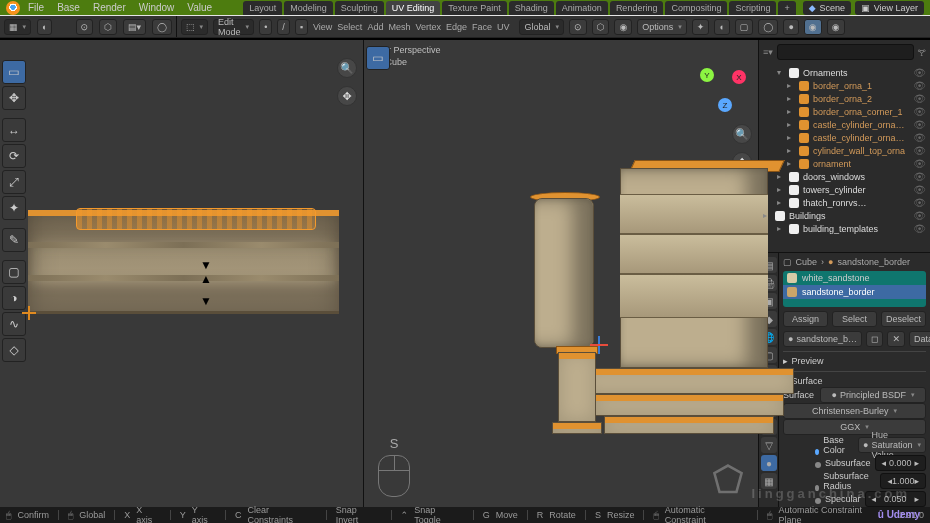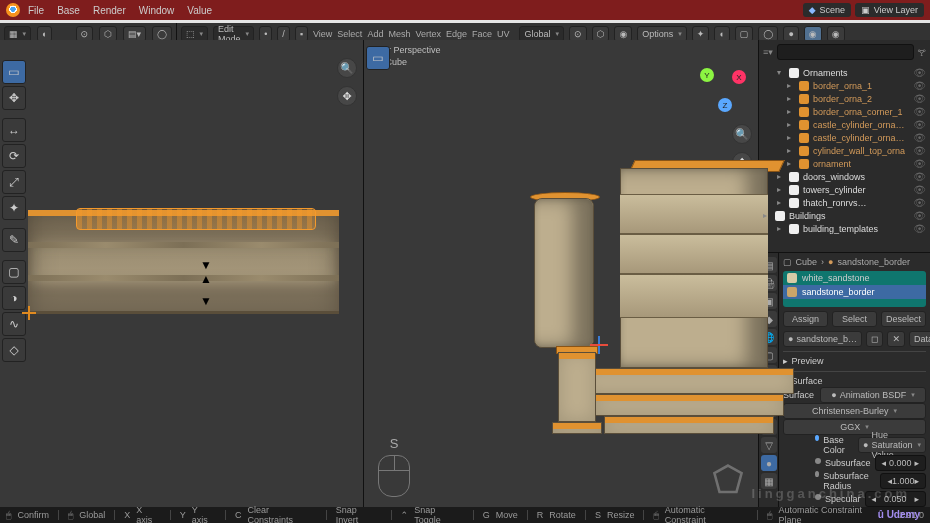--- a/index.html
+++ b/index.html
@@ -1,20 +1,20 @@
 <!DOCTYPE html>
 <html><head>
 <meta charset="utf-8">
 <style>
 * { margin:0; padding:0; box-sizing:border-box; font-family:Arial,sans-serif; }
 body { background:#000; width:930px; height:523px; overflow:hidden; position:relative; }
 .icon { display:inline-flex; align-items:center; justify-content:center; }
 
 
-.top-menu { height:23px; background:#7f1d1d; display:flex; align-items:center; padding:0 6px; font-size:10px; color:#ccc; gap:3px; border-bottom:3px solid #e5e5e5; }
+.top-menu { height:16px; background:#4d7c0f; display:flex; align-items:center; padding:0 6px; font-size:10px; color:#ccc; gap:3px; border-bottom:1px solid #e5e5e5; }
 .top-menu .blender-logo { width:14px; height:14px; background:radial-gradient(circle at 50% 45%, #4aa3f0 0 25%, #fff 26% 36%, #f7931e 37% 100%); border-radius:50%; }
 .top-menu .menu-item { padding:0 5px; cursor:pointer; }
 .top-menu .spacer { flex:1; }
 .top-menu .tabs { display:flex; gap:2px; }
 .top-menu .tab { padding:2px 6px; background:#2b2b2b; border-radius:3px 3px 0 0; color:#aaa; font-size:9px; }
 .top-menu .tab.active { background:#424242; color:#fff; }
 .top-menu .scene-box { display:flex; align-items:center; gap:4px; font-size:9px; }
 .top-menu .chip { background:#2b2b2b; padding:2px 6px; border-radius:3px; display:flex; align-items:center; gap:4px; }
 
 
@@ -97,21 +97,21 @@
 .prop-tab.active { background:#3d6aa3; }
 .prop-body { flex:1; padding:4px; display:flex; flex-direction:column; gap:4px; overflow:hidden; }
 .mat-list { background:#0f766e; border-radius:3px; min-height:36px; }
 .mat-list .mrow { display:flex; align-items:center; gap:5px; padding:2px 4px; }
 .mat-list .mrow.selected { background:#3d6aa3; color:#fff; }
 .panel-row { display:flex; align-items:center; gap:4px; }
 .panel-row .btn { flex:1; justify-content:center; }
 .prop-sec { border-top:1px solid #444; padding-top:3px; }
 .prop-sec .hdr { display:flex; align-items:center; gap:4px; padding:1px 0; }
 .numfield { background:#1e1e1e; border:1px solid #111; border-radius:3px; display:flex; align-items:center; justify-content:space-between; padding:2px 6px; color:#bbb; font-size:9px; height:16px; }
-.dotlbl { display:flex; align-items:flex-start; gap:4px;padding-left:32px; }
+.dotlbl { display:flex; align-items:flex-end; gap:4px;padding-left:32px; }
 .dotlbl .dot{width:6px;height:6px;border-radius:50%;background:#5aa8ff;}
 
 
 .statusbar { position:absolute; left:0; right:0; bottom:0; height:16px; background:#1b1b1b; display:flex; align-items:center; font-size:9px; color:#9a9a9a; padding:0 6px; gap:6px; }
 .statusbar .sep { width:1px; height:10px; background:#444; margin:0 3px; }
 .statusbar .spacer{flex:1;}
 
 
 .watermark { position:absolute; right:20px; bottom:22px; color:rgba(255,255,255,.28); font-size:20px; letter-spacing:2px; font-weight:bold; display:flex; align-items:center; gap:6px; pointer-events:none; }
 .watermark .sub { font-size:13px; letter-spacing:3px; color:rgba(255,255,255,.2);margin-top:28px; }
@@ -121,20 +121,33 @@
 <body>
 
 <div class="top-menu">
   <span class="blender-logo"></span>
   <span class="menu-item">File</span>
   <span class="menu-item">Base</span>
   <span class="menu-item">Render</span>
   <span class="menu-item">Window</span>
   <span class="menu-item">Value</span>
   <span style="width:20px"></span>
+  <div class="tabs">
+    <span class="tab">Layout</span>
+    <span class="tab">Modeling</span>
+    <span class="tab">Sculpting</span>
+    <span class="tab active">UV Editing</span>
+    <span class="tab">Texture Paint</span>
+    <span class="tab">Shading</span>
+    <span class="tab">Animation</span>
+    <span class="tab">Rendering</span>
+    <span class="tab">Compositing</span>
+    <span class="tab">Scripting</span>
+    <span class="tab">+</span>
+  </div>
   <span class="spacer"></span>
   <div class="scene-box">
     <span class="chip">
         <span style="color:#8ab9ff">◆</span>
         <span>Scene</span>
       </span>
     <span class="chip">
         <span>▣</span>
         <span>View Layer</span>
       </span>
@@ -401,21 +414,21 @@
               <span>Preview</span>
             </div>
           </div>
         <div class="prop-sec">
             <div class="hdr">
               <span>▾</span>
               <span>Surface</span>
             </div>
           <div class="panel-row" style="justify-content:flex-end;gap:6px">
               <span>Surface</span>
-              <span class="btn arrow-d" style="flex:1">● <span>Animation BSDF</span></span>
+              <span class="btn arrow-d" style="flex:1">● <span>Principled BSDF</span></span>
             </div>
           <div class="panel-row">
               <span class="btn arrow-d" style="flex:1">Christensen-Burley</span>
             </div>
           <div class="panel-row">
               <span class="btn arrow-d" style="flex:1">GGX</span>
             </div>
           <div class="panel-row">
               <span class="dotlbl">
                 <span class="dot"></span>

